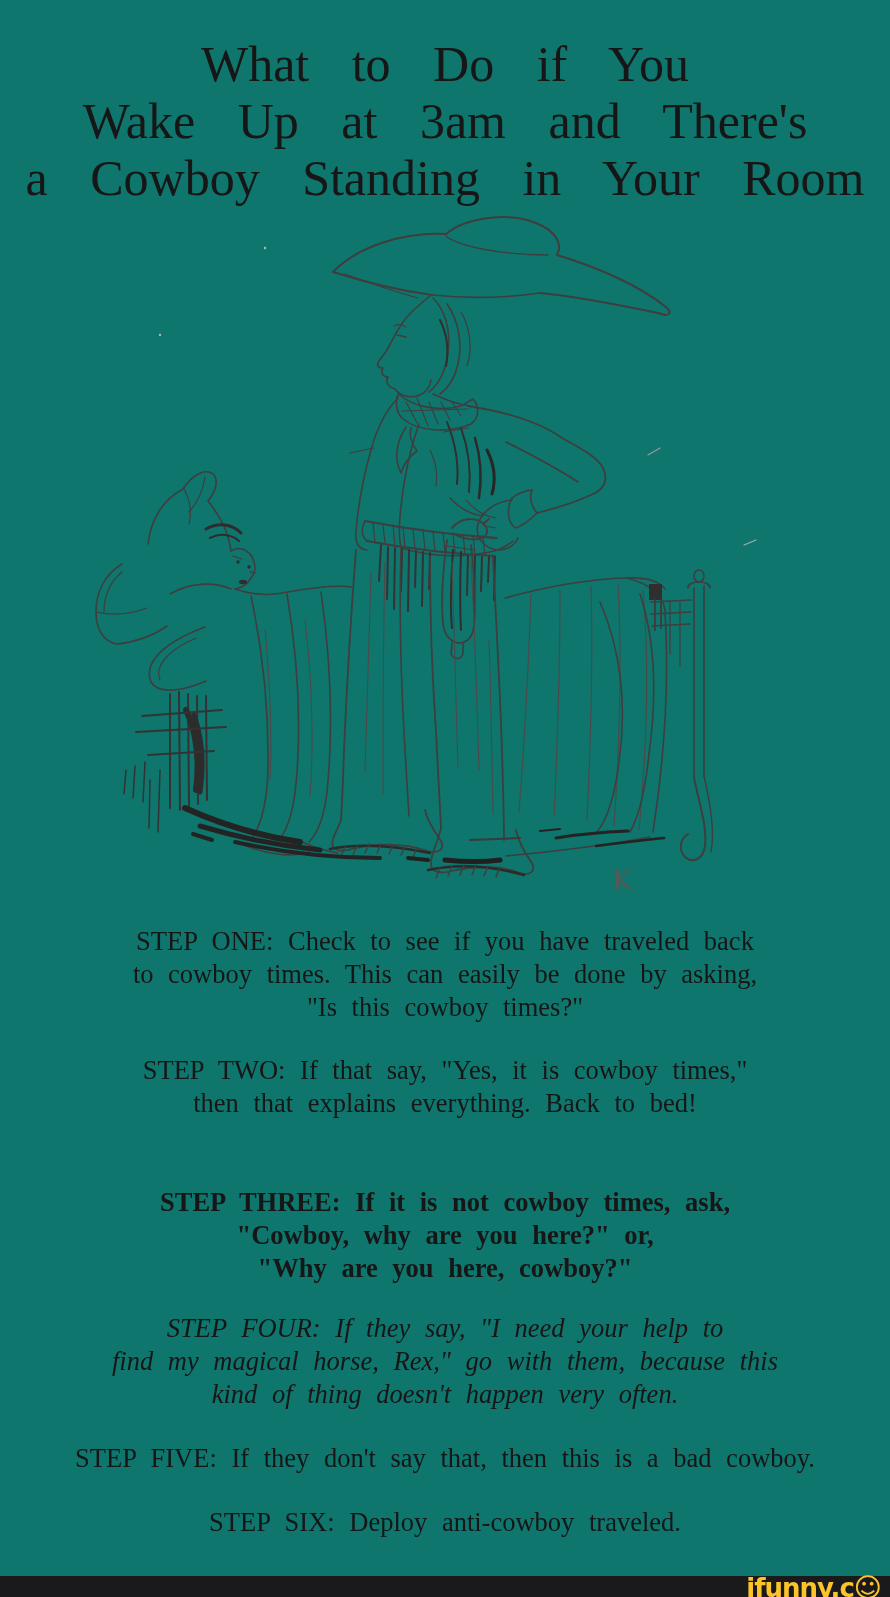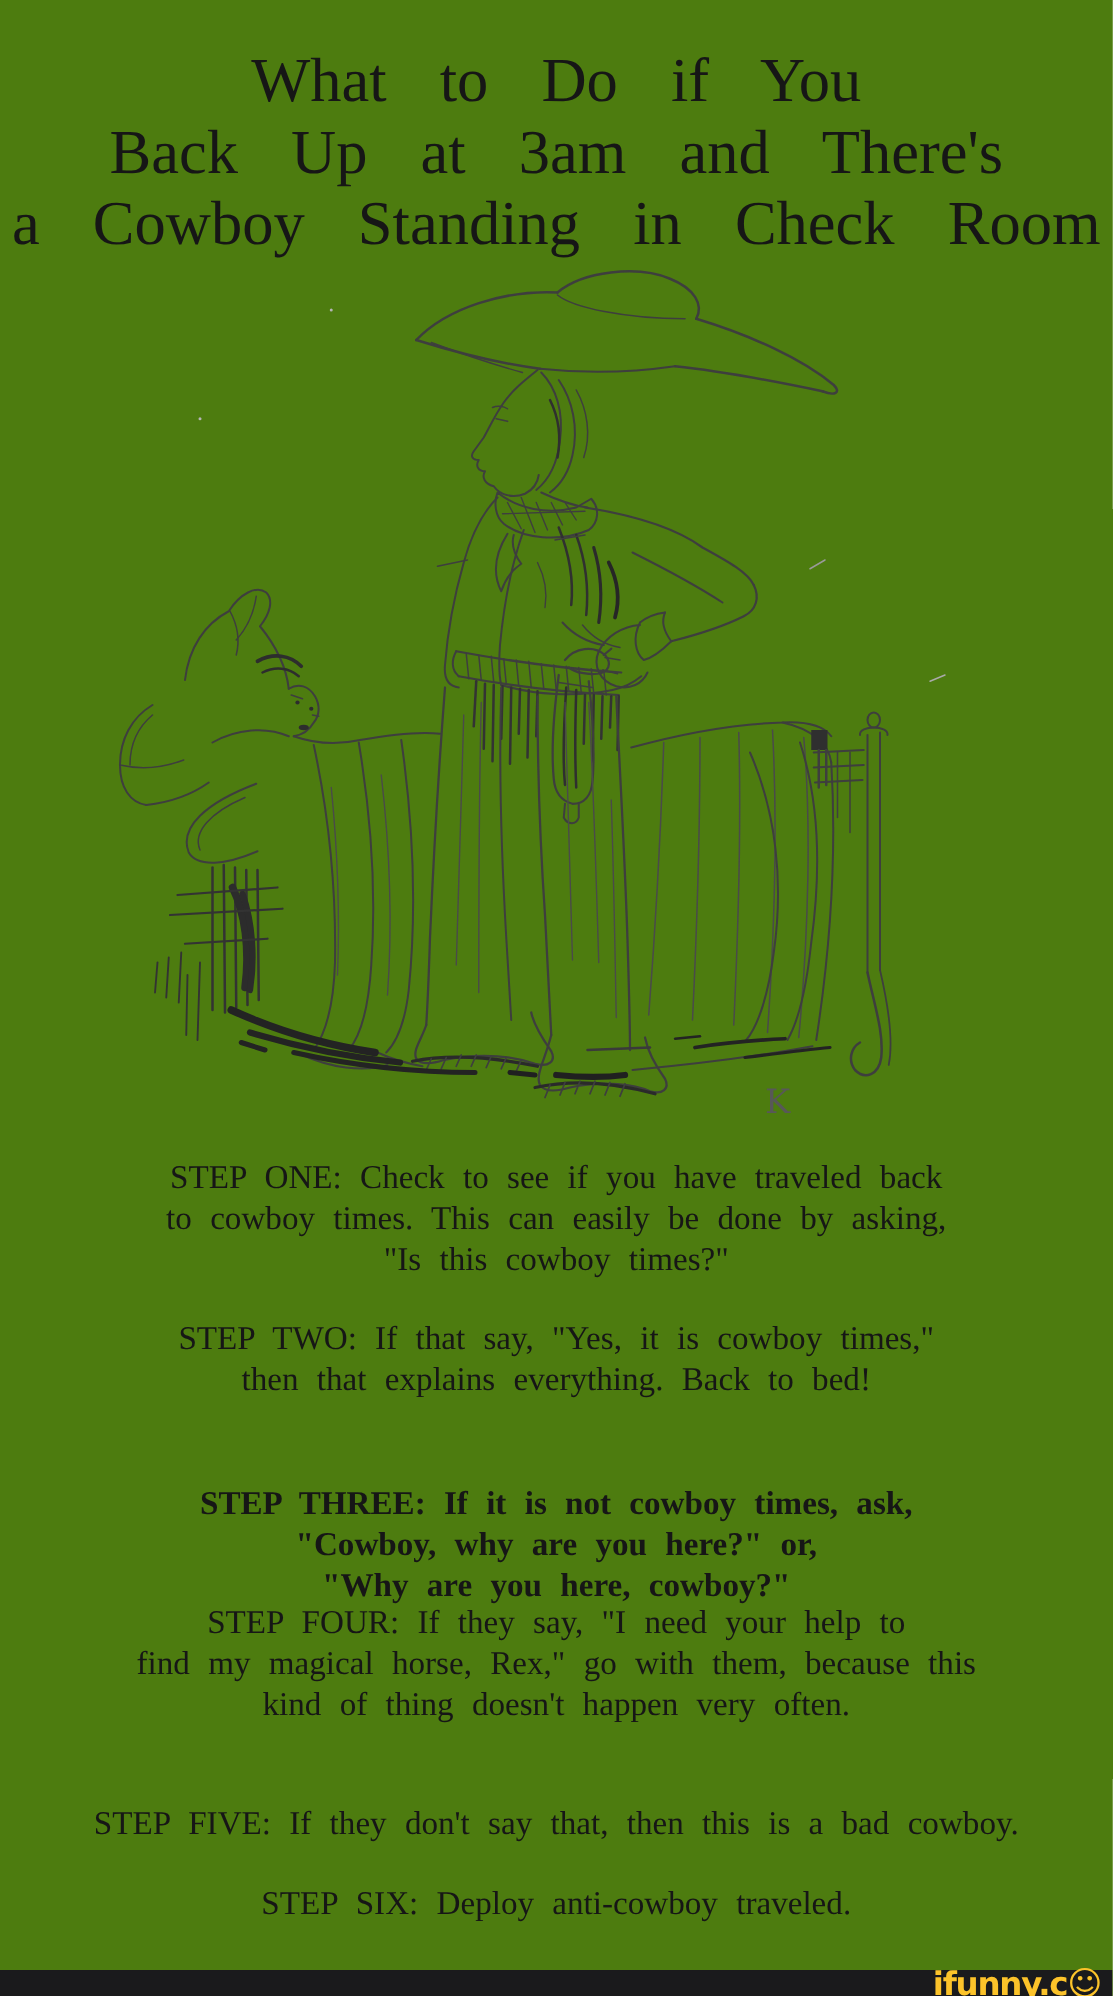--- a/index.html
+++ b/index.html
@@ -1,39 +1,39 @@
 <!DOCTYPE html>
 <html><head>
 <meta charset="utf-8">
 <style>
   html,body{margin:0;padding:0;}
   #page{
     position:relative; width:890px; height:1597px;
-    background:#4d7c0f; overflow:hidden;
+    background:#0f766e; overflow:hidden;
     font-family:"Liberation Serif", serif;
     color:#1a1a1a;
   }
   .title-block{
     position:absolute; top:36px; left:0; width:890px;
     text-align:center;
   }
   .title-line{
     font-size:50px; line-height:57px; font-weight:400;
     word-spacing:30px; letter-spacing:0px; white-space:nowrap;
     color:#161616;
   }
   .step{
     position:absolute; left:0; width:890px; text-align:center;
   }
   .step-line{
     font-size:26.5px; line-height:33px; word-spacing:8px;
     white-space:nowrap; color:#161616;
   }
   #step-1{top:925px;} #step-2{top:1054px;} #step-3{top:1186px;font-weight:bold;}
-  #step-4{top:1281px;} #step-5{top:1442px;text-align:center;} #step-6{top:1506px;}
+  #step-4{top:1312px;font-style:italic;} #step-5{top:1442px;text-align:center;} #step-6{top:1506px;}
   .illustration{
     position:absolute; top:210px; left:0; width:890px; height:700px;
   }
   .footer-bar{
     position:absolute; left:0; bottom:0; width:890px; height:21px;
     background:#1a1a1c;
   }
   .watermark{
     position:absolute; right:8px; bottom:-4px;
     font-family:"DejaVu Sans", sans-serif;
@@ -45,22 +45,22 @@
     font-weight:400; letter-spacing:0; font-size:27px;
   }
 </style>
 </head>
 <body>
 
 <div id="page">
 
   <div class="title-block">
     <div class="title-line">What to Do if You</div>
-    <div class="title-line">Back Up at 3am and There's</div>
-    <div class="title-line">a Cowboy Standing in Check Room</div>
+    <div class="title-line">Wake Up at 3am and There's</div>
+    <div class="title-line">a Cowboy Standing in Your Room</div>
   </div>
 
   <svg class="illustration" viewBox="0 0 890 700" fill="none" stroke="#3e3e3e" stroke-width="1.6" stroke-linecap="round" stroke-linejoin="round">
 
     <g>
       <path d="M 505,388 C 545,377 590,369 626,368 C 646,367 659,371 665,379"></path>
       <path d="M 626,368 C 649,373 663,385 665,400"></path>
       <path d="M 531,384 C 529,446 525,524 519,602" stroke-width="1.2" stroke="#4a4a4a"></path>
       <path d="M 560,380 C 560,446 558,524 554,606" stroke-width="1.2" stroke="#4a4a4a"></path>
       <path d="M 591,376 C 593,446 591,526 587,610" stroke-width="1.2" stroke="#4a4a4a"></path>

